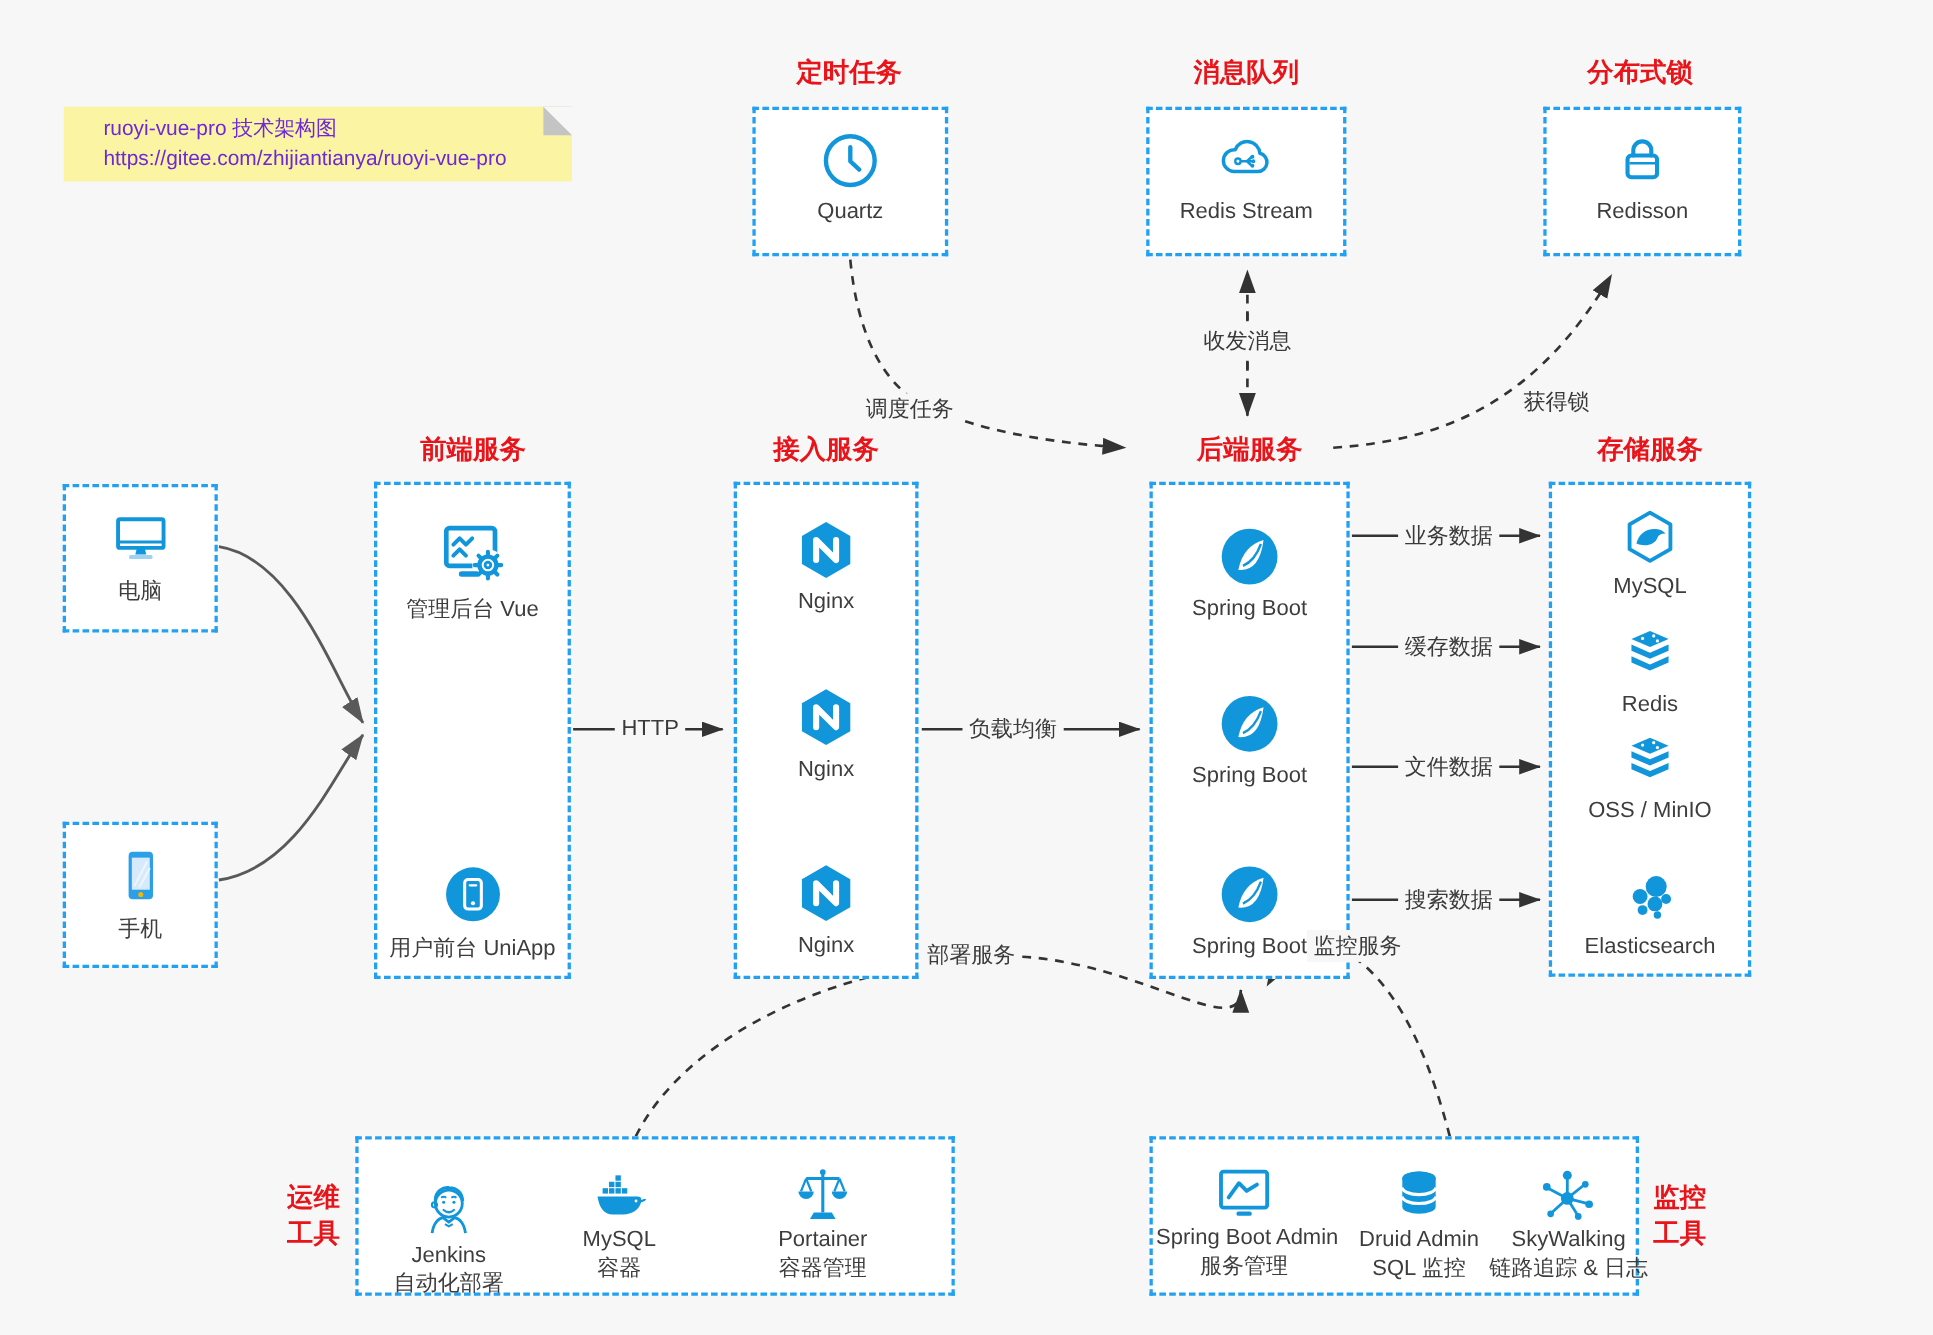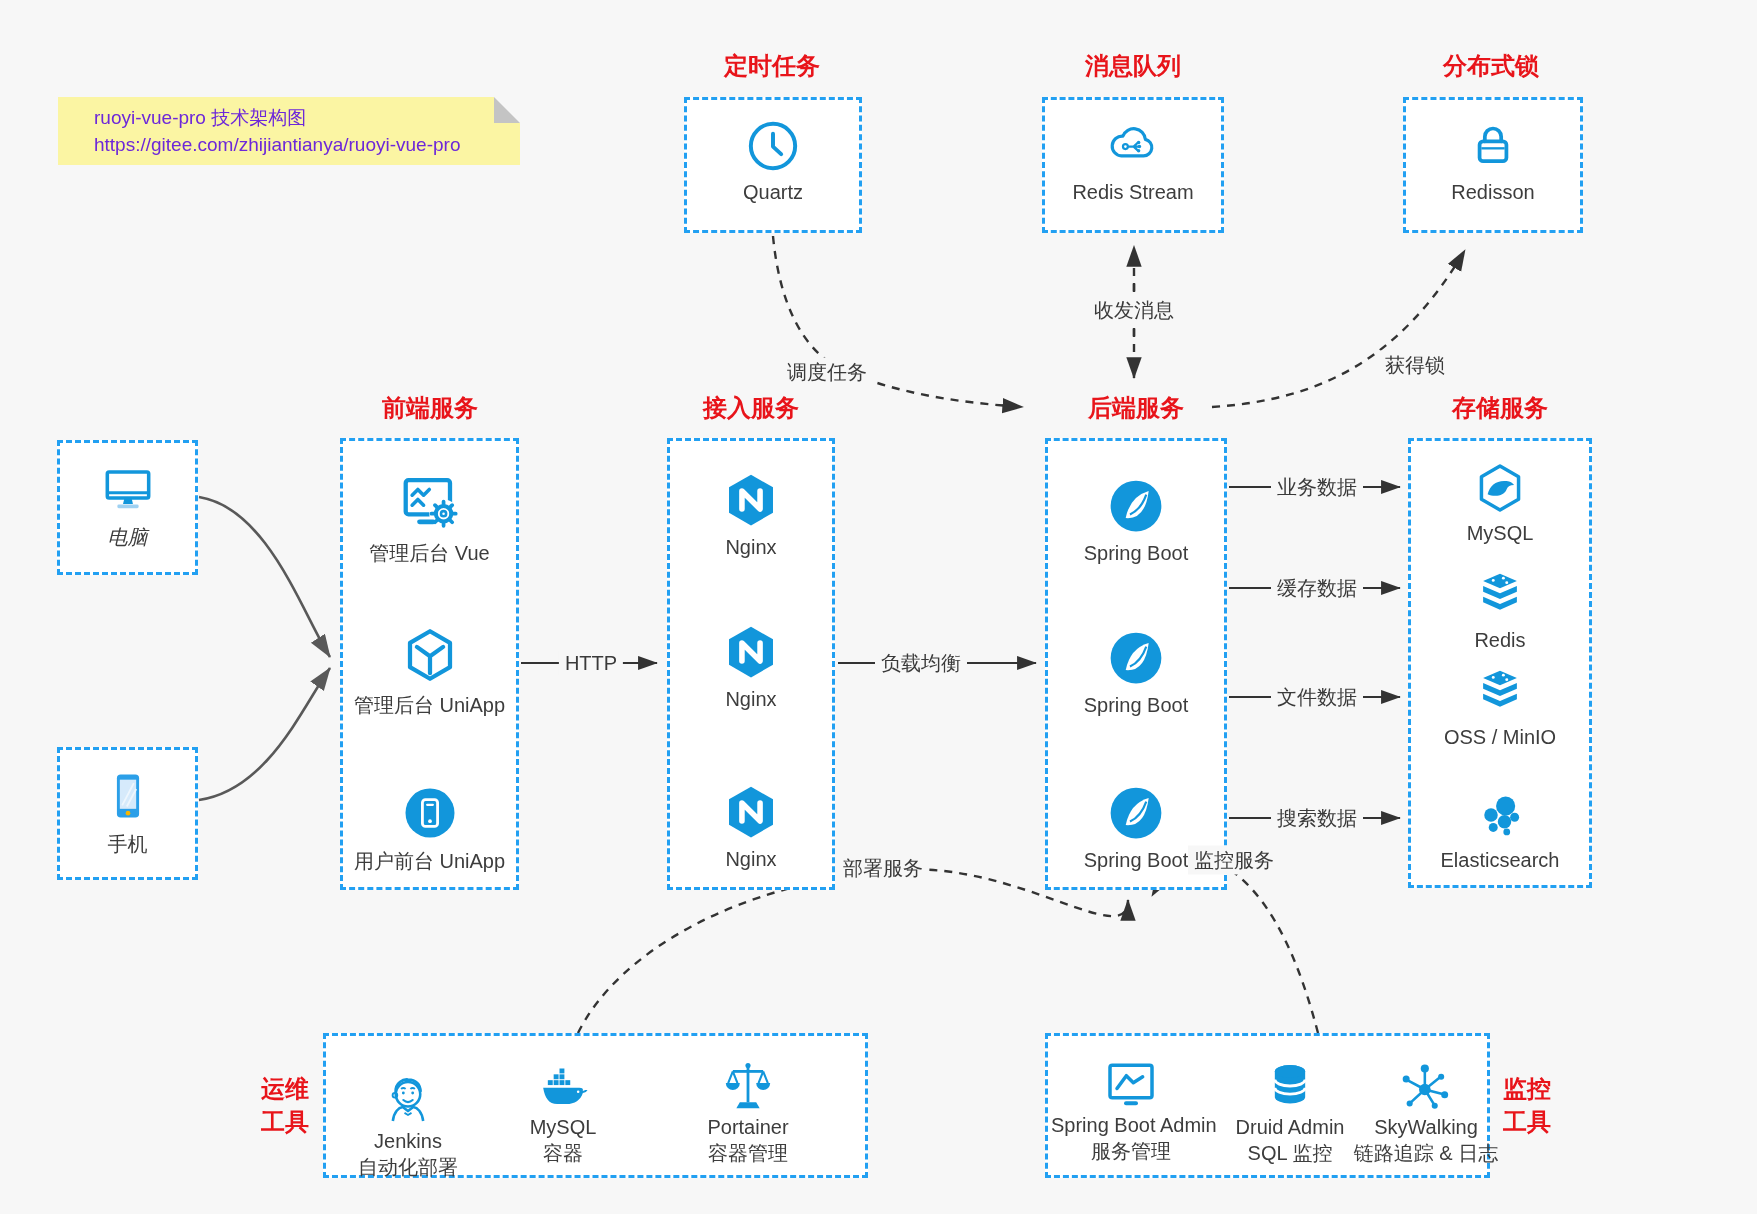--- a/index.html
+++ b/index.html
@@ -96,21 +96,21 @@
     <div class="node" style="top:18px;">
       <svg class="icon" width="56" height="56" viewBox="0 0 48 48">
         <path d="M17,20 v-4 a7,7 0 0 1 14,0 v4" fill="none" stroke="#1296db" stroke-width="3.2" stroke-linecap="round"></path>
         <rect x="12.5" y="20" width="23" height="17" rx="3" fill="none" stroke="#1296db" stroke-width="3.2"></rect>
         <path d="M14,26 h20" stroke="#1296db" stroke-width="2"></path>
       </svg>
       <div class="lbl">Redisson</div>
     </div>
   </div>
 
-  <div class="box" style="left:57px;top:440px;width:141px;height:135px;font-style:italic;">
+  <div class="box" style="left:57px;top:440px;width:141px;height:135px;">
     <div class="node" style="top:22px;">
       <svg class="icon" width="58" height="52" viewBox="0 0 48 44">
         <rect x="6.5" y="6" width="35" height="22" rx="1.5" fill="none" stroke="#1296db" stroke-width="3"></rect>
         <path d="M6.5,23.5 H41.5" stroke="#1296db" stroke-width="2.4"></path>
         <path d="M21,28 h6 l1.2,5 h-8.4 z" fill="#1296db"></path>
         <rect x="15" y="33.5" width="18" height="3" rx="1.2" fill="#9fd1f2"></rect>
       </svg>
       <div class="lbl">电脑</div>
     </div>
   </div>
@@ -139,27 +139,20 @@
         <polyline points="8.5,14.5 12.5,10.5 16.5,14.5 20.5,10.5" fill="none" stroke="#1296db" stroke-width="2.5" stroke-linecap="round" stroke-linejoin="round"></polyline>
         <polyline points="8.5,21.5 12.5,17.5 16.5,21.5" fill="none" stroke="#1296db" stroke-width="2.5" stroke-linecap="round" stroke-linejoin="round"></polyline>
         <circle cx="30.5" cy="27.5" r="10" fill="#fff"></circle>
         <circle cx="30.5" cy="27.5" r="5.4" fill="none" stroke="#1296db" stroke-width="2.8"></circle>
         <circle cx="30.5" cy="27.5" r="1.8" fill="none" stroke="#1296db" stroke-width="1.8"></circle>
         <path d="M36,27.5 h3 M25,27.5 h-3 M30.5,22 v-3 M30.5,33 v3 M34.4,23.6 l2.1,-2.1 M26.6,23.6 l-2.1,-2.1 M34.4,31.4 l2.1,2.1 M26.6,31.4 l-2.1,2.1" stroke="#1296db" stroke-width="2.6" stroke-linecap="round"></path>
         <rect x="12" y="31.5" width="13" height="3.4" rx="1.7" fill="#1296db"></rect>
       </svg>
       <div class="lbl">管理后台 Vue</div>
     </div>
-    <div class="node" style="top:184px;">
-      <svg class="icon" width="60" height="60" viewBox="0 0 48 48">
-        <path d="M24,5 L40,14.3 V33.7 L24,43 L8,33.7 V14.3 Z" fill="none" stroke="#1296db" stroke-width="3.4" stroke-linejoin="round"></path>
-        <path d="M24,25 L13.5,17.5 M24,25 L34.5,17.5 M24,25 V38.5" fill="none" stroke="#1296db" stroke-width="3.4" stroke-linecap="round"></path>
-      </svg>
-      <div class="lbl">管理后台 UniApp</div>
-    </div>
     <div class="node" style="top:344px;">
       <svg class="icon" width="56" height="56" viewBox="0 0 48 48">
         <circle cx="24" cy="24" r="21" fill="#1296db"></circle>
         <rect x="17.5" y="12.5" width="13" height="23" rx="2.6" fill="none" stroke="#fff" stroke-width="2.4"></rect>
         <path d="M21.5,17 h5" stroke="#fff" stroke-width="1.8" stroke-linecap="round"></path>
         <circle cx="24" cy="31" r="1.6" fill="#fff"></circle>
       </svg>
       <div class="lbl">用户前台 UniApp</div>
     </div>
   </div>

